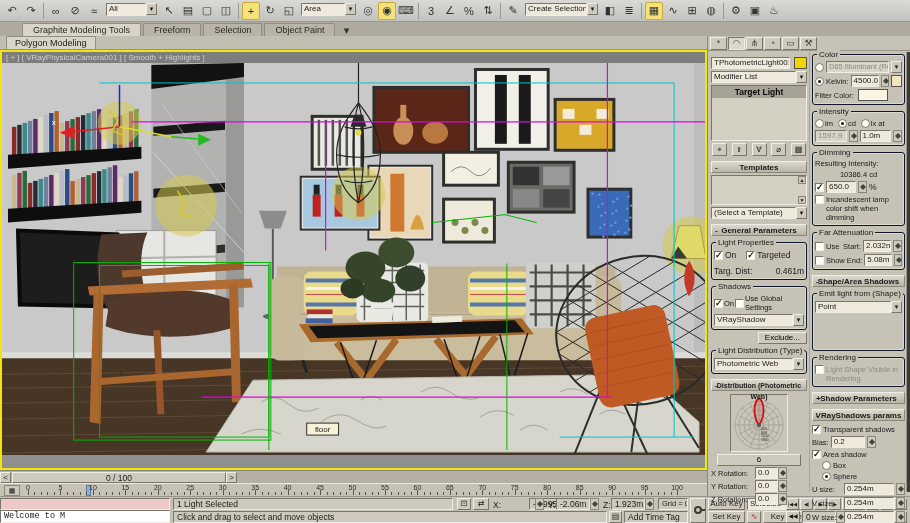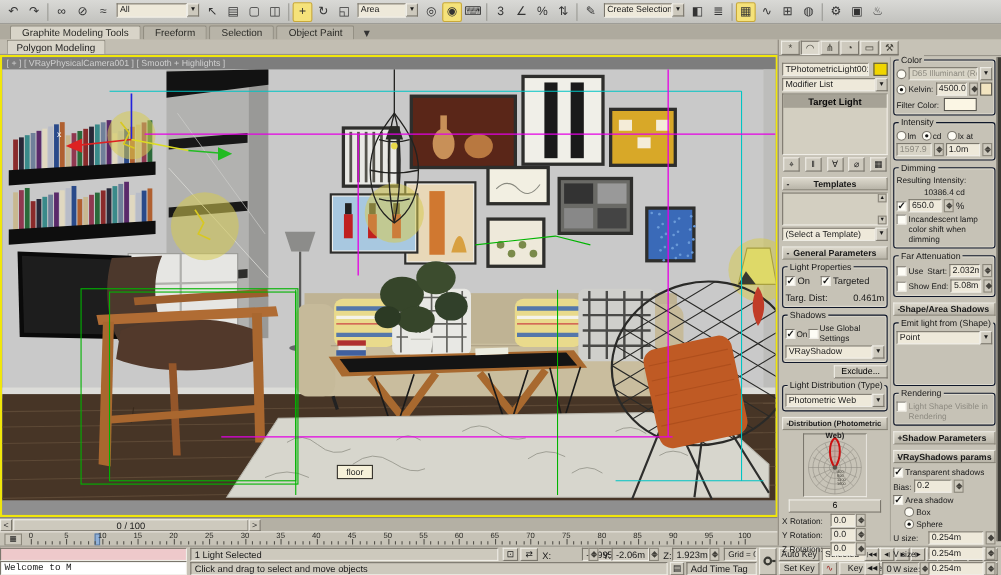--- a/index.html
+++ b/index.html
@@ -7,21 +7,21 @@
   #app{position:relative;width:910px;height:523px;overflow:hidden;background:var(--panel,#c6c2b6);font-size:9px;color:#1a1a1a;}
 
   
   #main-toolbar{position:absolute;left:0;top:0;width:910px;height:22px;background:linear-gradient(#d9d9d6,#c2c2be);border-bottom:1px solid #9a9a94;display:flex;align-items:center;padding:0 3px;gap:1px;}
   .tb-btn{width:18px;height:18px;background:transparent;border:1px solid transparent;border-radius:2px;display:flex;align-items:center;justify-content:center;font-size:11px;color:#333;}
   .tb-btn.hl{background:#f5e27a;border:1px solid #c8a83a;}
   .tb-sep{width:1px;height:16px;background:#9a9a94;margin:0 2px;}
   .tb-dd{height:15px;display:flex;margin:0 2px;}
   .tb-dd .fld{width:auto;min-width:30px;height:13px;}
   
-  #ribbon-tabs{position:absolute;left:0;top:22px;width:910px;height:14px;background:#aeaa9e;display:flex;align-items:flex-end;padding-left:9px;gap:2px;}
+  #ribbon-tabs{position:absolute;left:0;top:22px;width:910px;height:14px;background:#aeaa9e;display:flex;align-items:flex-end;padding-left:22px;gap:2px;}
   .rtab{padding:1px 10px;font-size:9px;color:#2a2a26;background:#b8b4a8;border:1px solid #918d81;border-bottom:none;border-radius:2px 2px 0 0;}
   .rtab.active{background:#d8d4c8;font-weight:normal;}
   #ribbon-subtab-row{position:absolute;left:0;top:36px;width:910px;height:14px;background:#c2beb2;border-bottom:1px solid #98948a;}
   #ribbon-subtab{position:absolute;left:6px;top:0;padding:1px 8px;background:#d8d4c8;border:1px solid #918d81;border-bottom:none;font-size:9px;border-radius:2px 2px 0 0;}
 
   
   #viewport{position:absolute;left:0;top:50px;width:707px;height:420px;border:2px solid var(--accent_yellow,#f0e60a);background:#8f8f8f;}
   #vp-label{height:11px;background:#7d7d7d;color:#cfcfcf;font-size:8px;line-height:11px;padding-left:4px;white-space:nowrap;}
   #scene{display:block;width:703px;height:405px;}
 
@@ -92,21 +92,21 @@
 <div id="app">
 
   <div id="main-toolbar">
       <div class="tb-btn">↶</div>
       <div class="tb-btn">↷</div>
       <div class="tb-sep"></div>
       <div class="tb-btn">∞</div>
       <div class="tb-btn">⊘</div>
       <div class="tb-btn">≈</div>
       <div class="tb-dd">
-        <div class="fld" style="width: 64px;">All</div>
+        <div class="fld" style="width: 40px;">All</div>
         <div class="db">▼</div>
       </div>
       <div class="tb-btn">↖</div>
       <div class="tb-btn">▤</div>
       <div class="tb-btn">▢</div>
       <div class="tb-btn">◫</div>
       <div class="tb-sep"></div>
       <div class="tb-btn hl">+</div>
       <div class="tb-btn">↻</div>
       <div class="tb-btn">◱</div>

